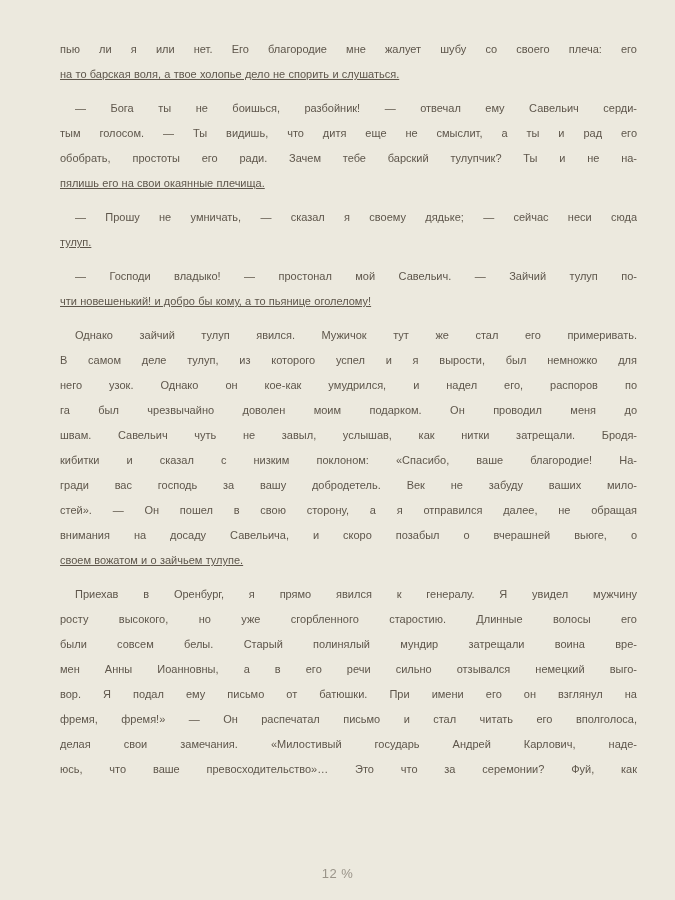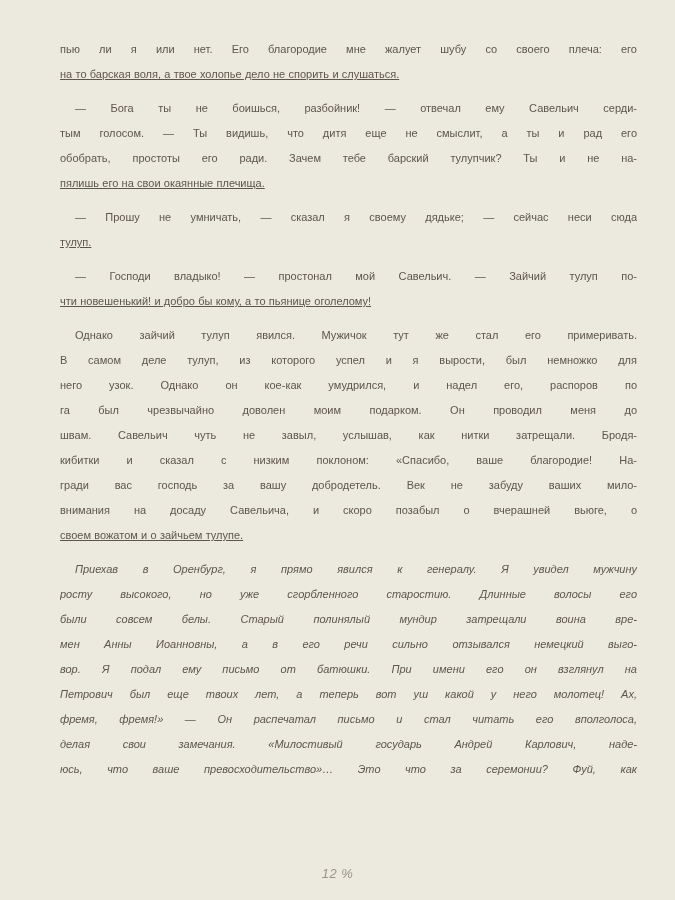--- a/index.html
+++ b/index.html
@@ -19,21 +19,20 @@
     position: absolute;
     top: 37px;
     left: 60px;
     right: 38px;
   }
   .paragraph {
     margin: 0 0 9px 0;
   }
   .paragraph:last-child {
     margin-bottom: 12px;
-    font-style: italic;
   }
   .line {
     font-size: 11px;
     line-height: 25px;
     height: 25px;
     overflow: hidden;
     color: #5e564b;
     text-align: justify;
     text-align-last: justify;
     word-spacing: 0.02em;
@@ -44,21 +43,20 @@
   }
   .line.first-indent {
     text-indent: 15px;
   }
   .progress-indicator {
     position: absolute;
     left: 0;
     right: 0;
     top: 866px;
     text-align: center;
-    font-style: italic;
     font-size: 13px;
     letter-spacing: 0.5px;
     color: #9a9489;
   }
 </style>
 </head>
 <body>
 
 <div class="screen">
   <div class="text-area">
@@ -81,29 +79,29 @@
         <div class="line para-end">чти новешенький! и добро бы кому, а то пьянице оголелому!</div>
       </div>
       <div class="paragraph">
         <div class="line first-indent">Однако зайчий тулуп явился. Мужичок тут же стал его примеривать.</div>
         <div class="line">В самом деле тулуп, из которого успел и я вырости, был немножко для</div>
         <div class="line">него узок. Однако он кое-как умудрился, и надел его, распоров по</div>
         <div class="line">га был чрезвычайно доволен моим подарком. Он проводил меня до</div>
         <div class="line">швам. Савельич чуть не завыл, услышав, как нитки затрещали. Бродя-</div>
         <div class="line">кибитки и сказал с низким поклоном: «Спасибо, ваше благородие! На-</div>
         <div class="line">гради вас господь за вашу добродетель. Век не забуду ваших мило-</div>
+        <div class="line">стей». — Он пошел в свою сторону, а я отправился далее, не обращая</div>
         <div class="line">внимания на досаду Савельича, и скоро позабыл о вчерашней вьюге, о</div>
         <div class="line para-end">своем вожатом и о зайчьем тулупе.</div>
       </div>
       <div class="paragraph">
         <div class="line first-indent">Приехав в Оренбург, я прямо явился к генералу. Я увидел мужчину</div>
         <div class="line">росту высокого, но уже сгорбленного старостию. Длинные волосы его</div>
         <div class="line">были совсем белы. Старый полинялый мундир затрещали воина вре-</div>
         <div class="line">мен Анны Иоанновны, а в его речи сильно отзывался немецкий выго-</div>
         <div class="line">вор. Я подал ему письмо от батюшки. При имени его он взглянул на</div>
-        <div class="line">Петрович был еще твоих лет, а теперь вот уш какой у него молотец! Ах,</div>
         <div class="line">фремя, фремя!» — Он распечатал письмо и стал читать его вполголоса,</div>
         <div class="line">делая свои замечания. «Милостивый государь Андрей Карлович, наде-</div>
         <div class="line">юсь, что ваше превосходительство»… Это что за серемонии? Фуй, как</div>
       </div>
     </div>
   <div class="progress-indicator">12 %</div>
 </div>
 
 </body></html>

